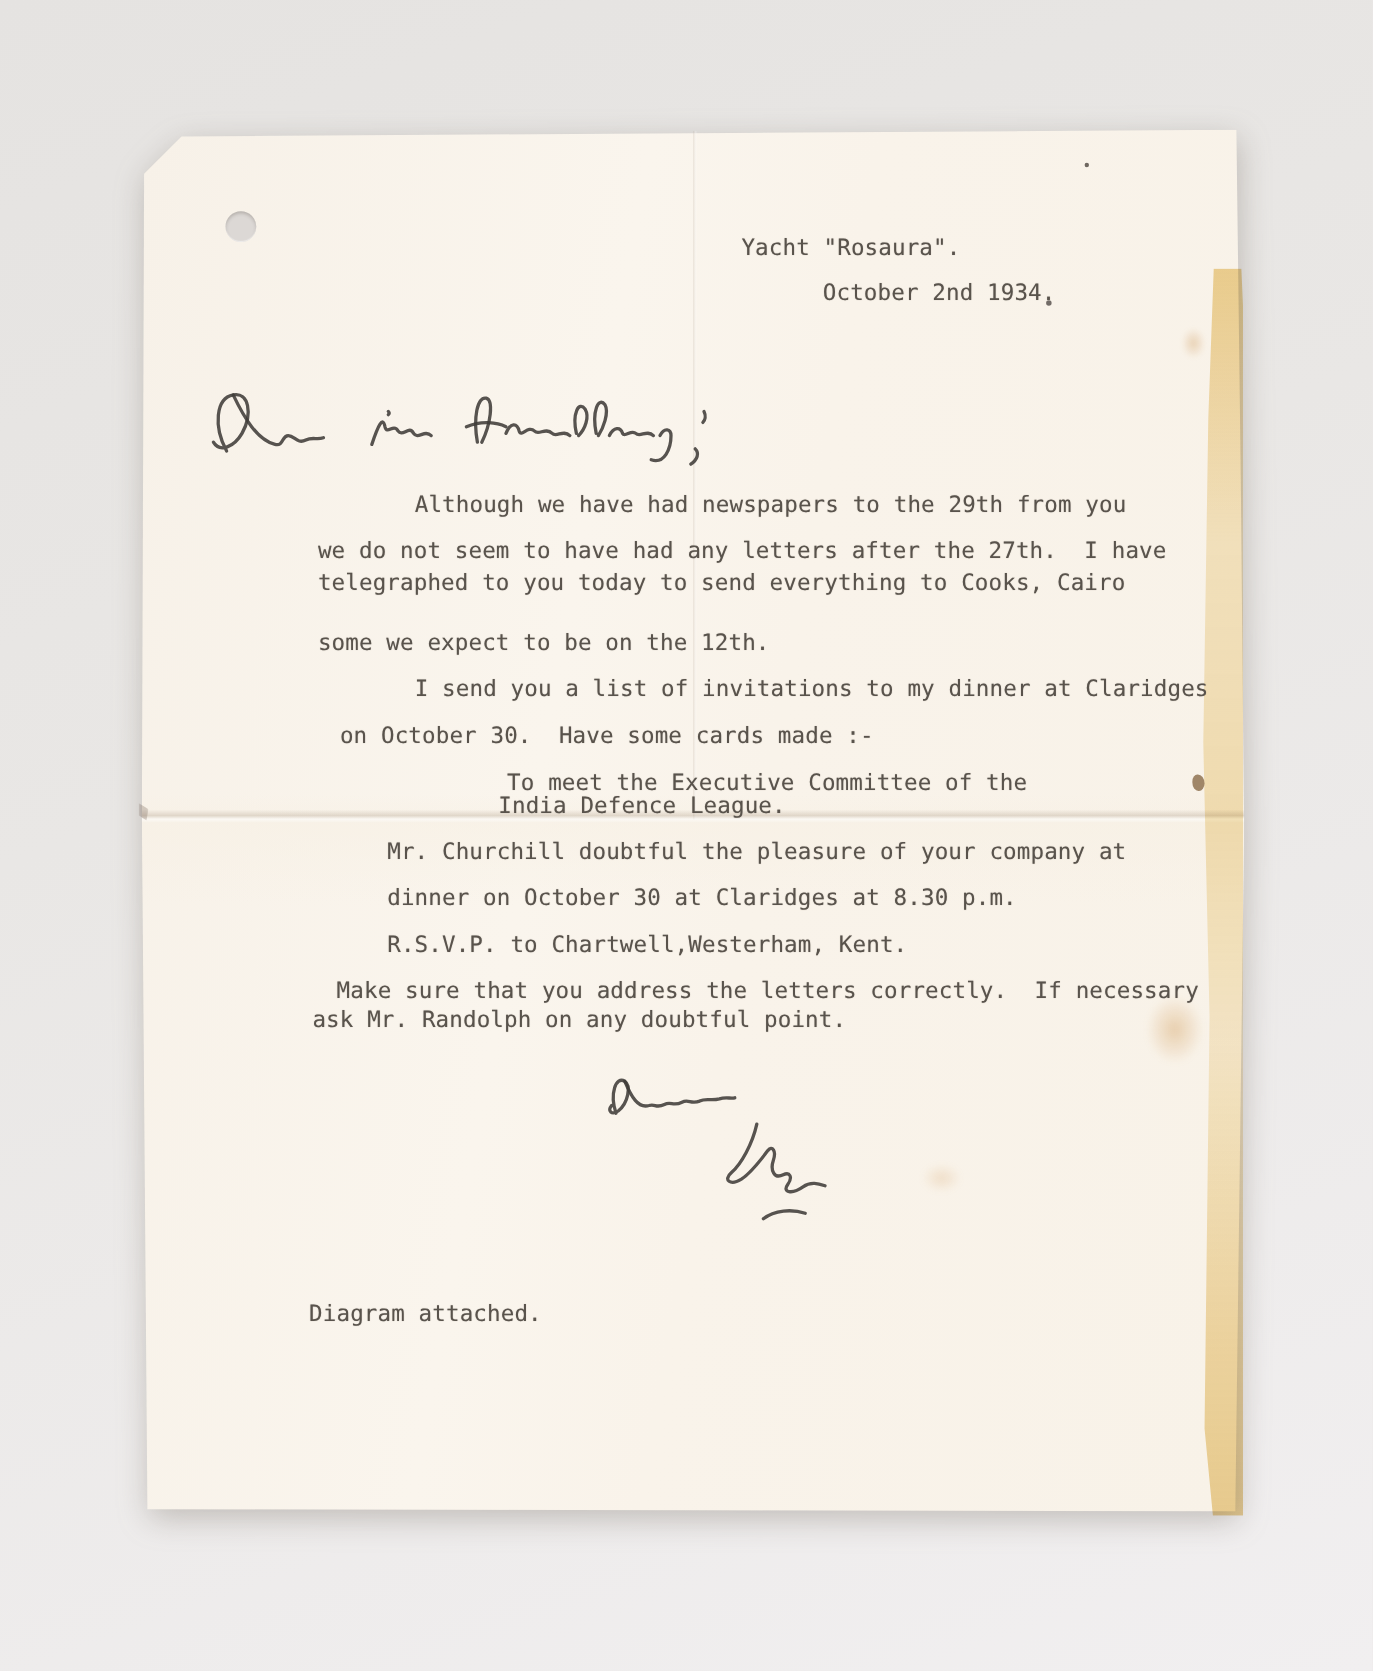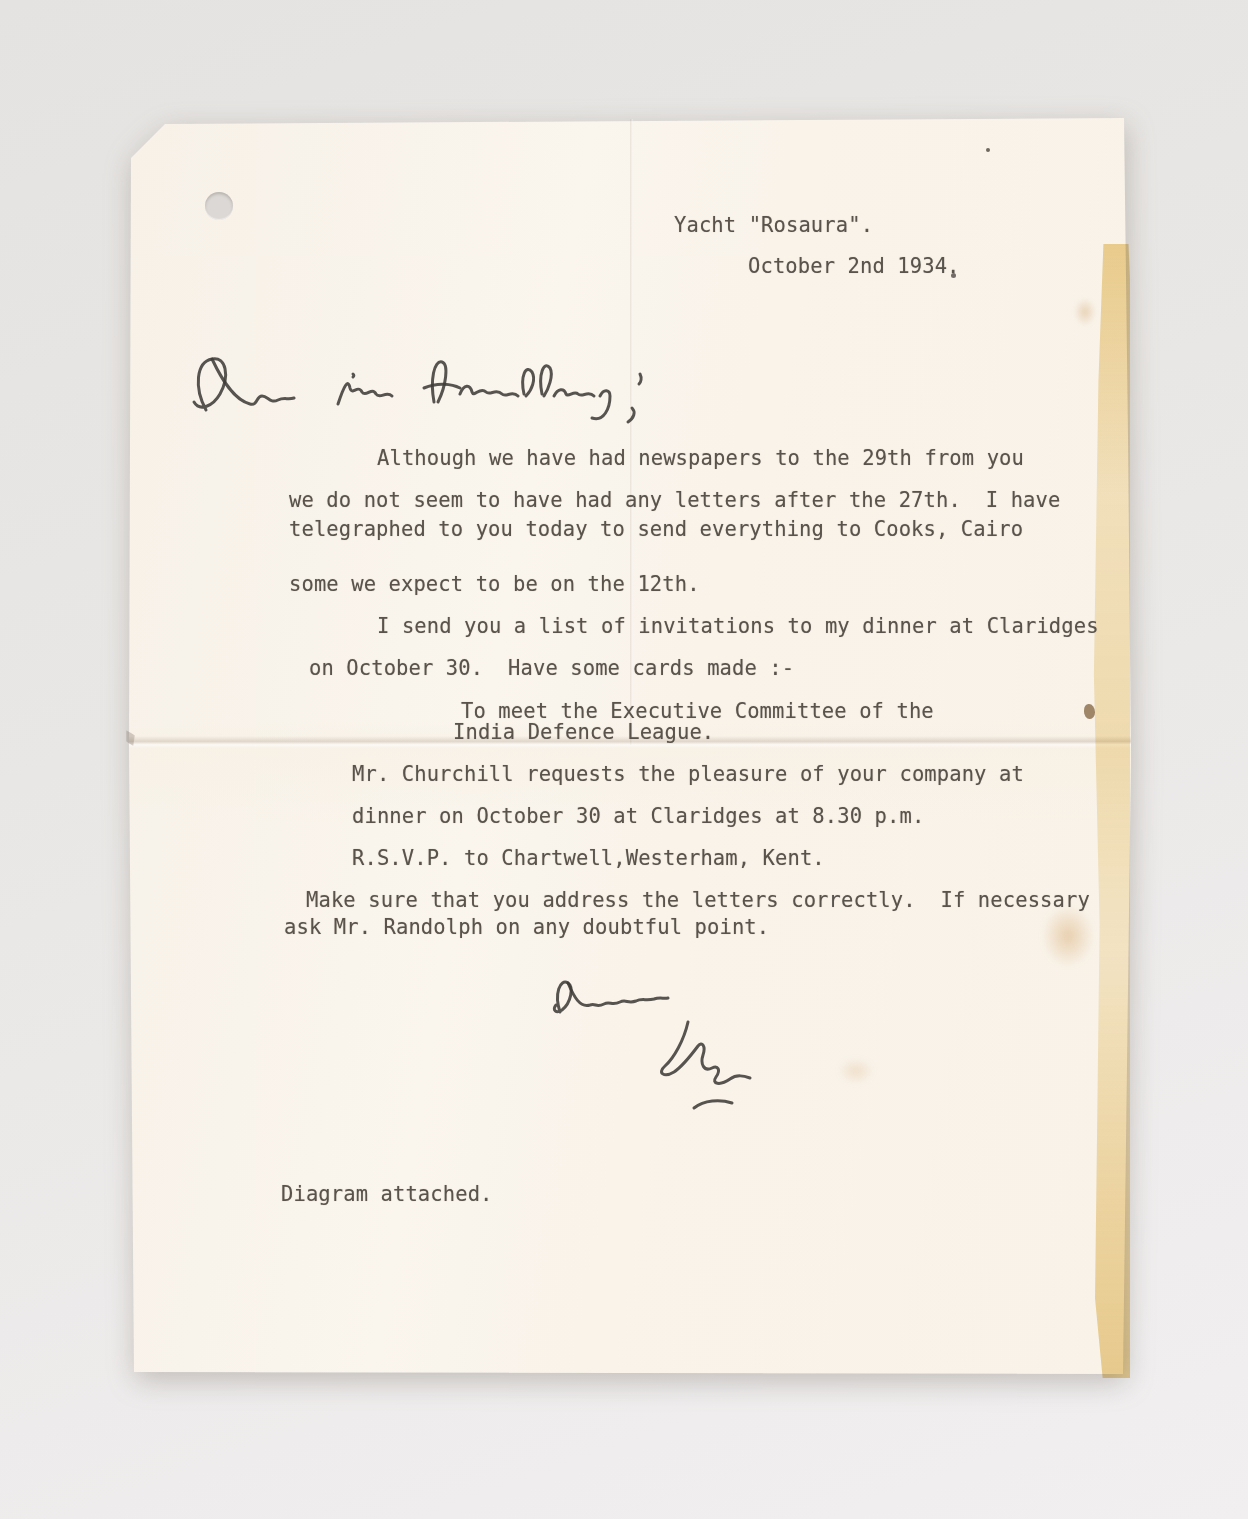--- a/index.html
+++ b/index.html
@@ -95,21 +95,21 @@
   <div class="typed t-b0">Although we have had newspapers to the 29th from you</div>
   <div class="typed t-b1">we do not seem to have had any letters after the 27th.  I have</div>
   <div class="typed t-b2">telegraphed to you today to send everything to Cooks, Cairo</div>
   <div class="typed t-b3">some we expect to be on the 12th.</div>
   <div class="typed t-b4">I send you a list of invitations to my dinner at Claridges</div>
   <div class="typed t-b5">on October 30.  Have some cards made :-</div>
 
   <div class="typed t-c0">To meet the Executive Committee of the</div>
   <div class="typed t-c1">India Defence League.</div>
 
-  <div class="typed t-i0">Mr. Churchill requests the pleasure of your company at</div>
+  <div class="typed t-i0">Mr. Churchill doubtful the pleasure of your company at</div>
   <div class="typed t-i1">dinner on October 30 at Claridges at 8.30 p.m.</div>
   <div class="typed t-i2">R.S.V.P. to Chartwell,Westerham, Kent.</div>
   <div class="typed t-i3">Make sure that you address the letters correctly.  If necessary</div>
   <div class="typed t-i4">ask Mr. Randolph on any doubtful point.</div>
 
   <div class="hw" style="left:540px;top:970px;width:140px;height:52px;" role="img" aria-label="Yours">
     <svg width="140" height="52" viewBox="0 0 140 52">
       <path d="M20,42 C14,24 20,8 28,13 C34,17 31,33 22,40 C16,44 12,40 16,35"></path>
       <path d="M28,13 C34,27 40,38 50,35 C56,33 56,38 64,34 C70,31 72,36 80,32 C86,29 88,34 96,31 C102,28 106,31 114,29 C120,27 124,29 128,28"></path>
     </svg>

